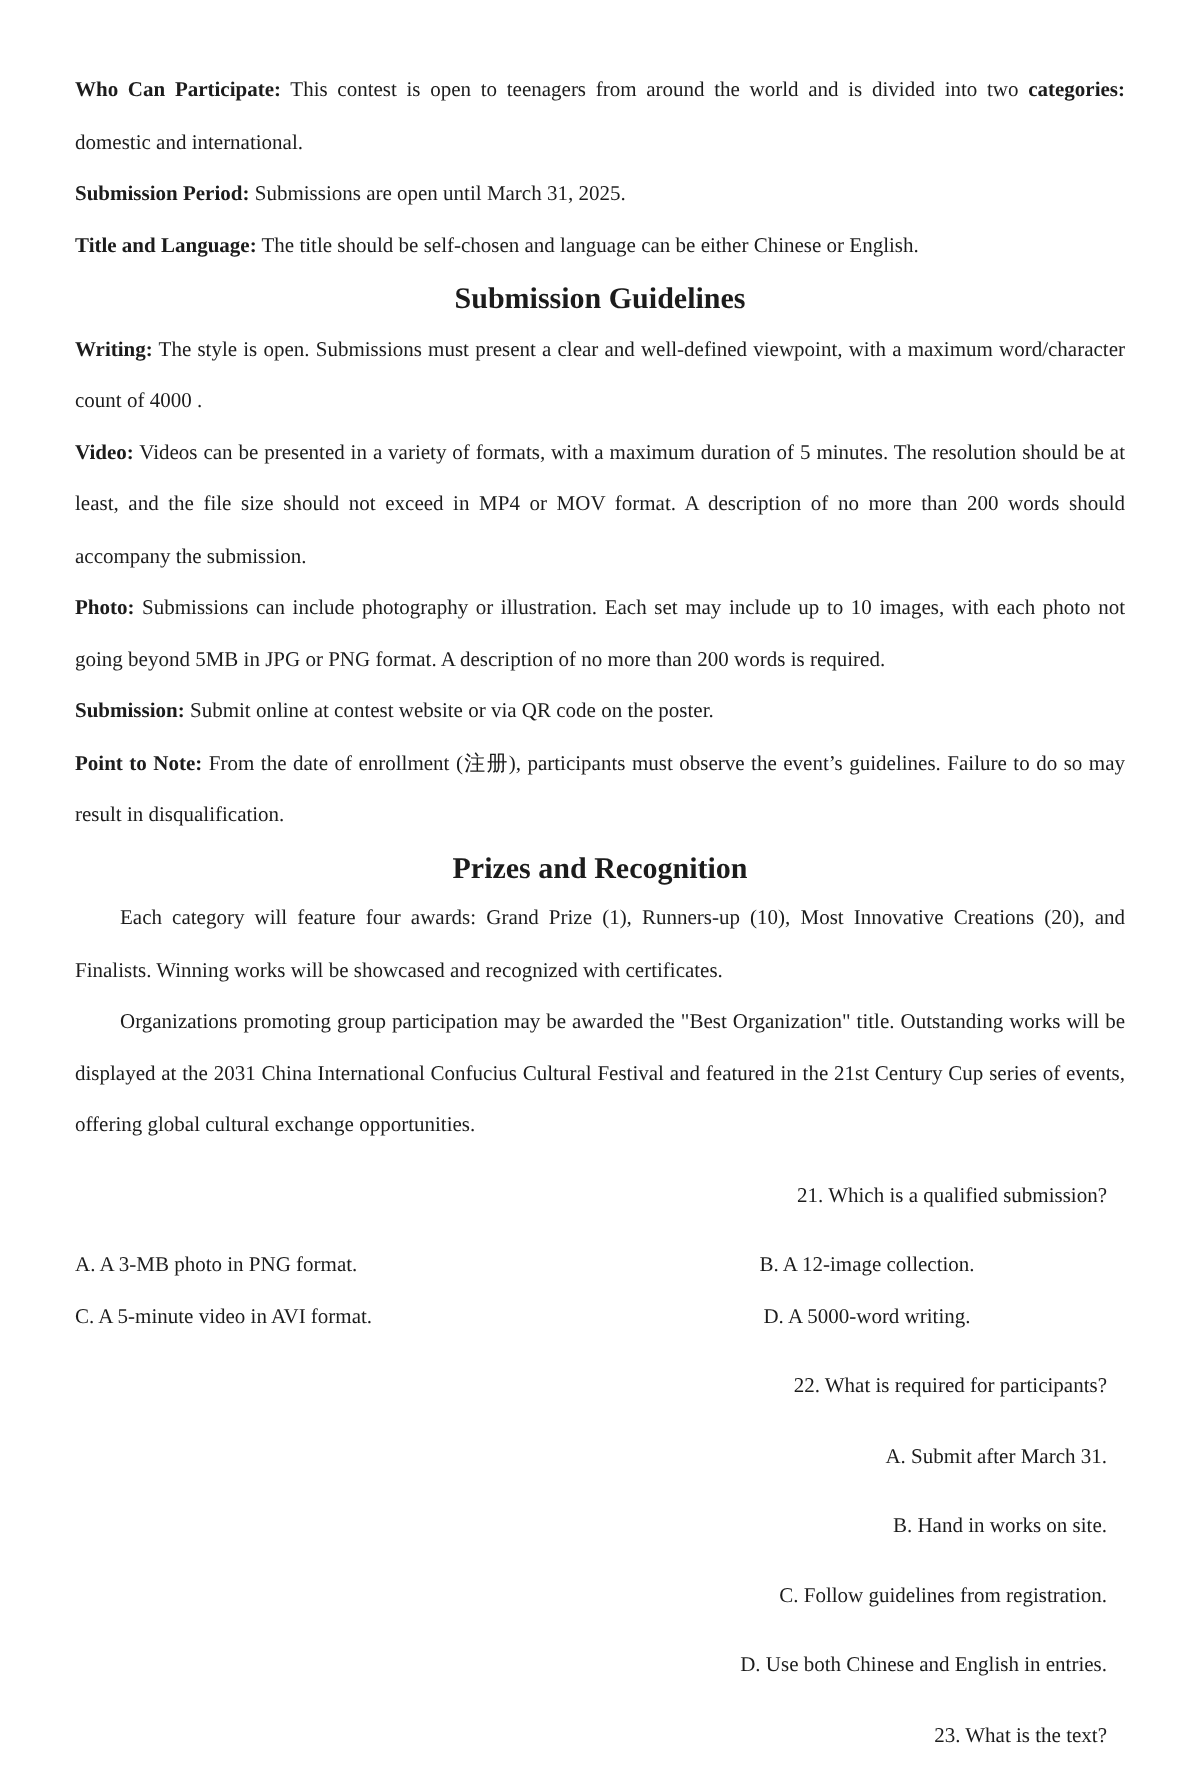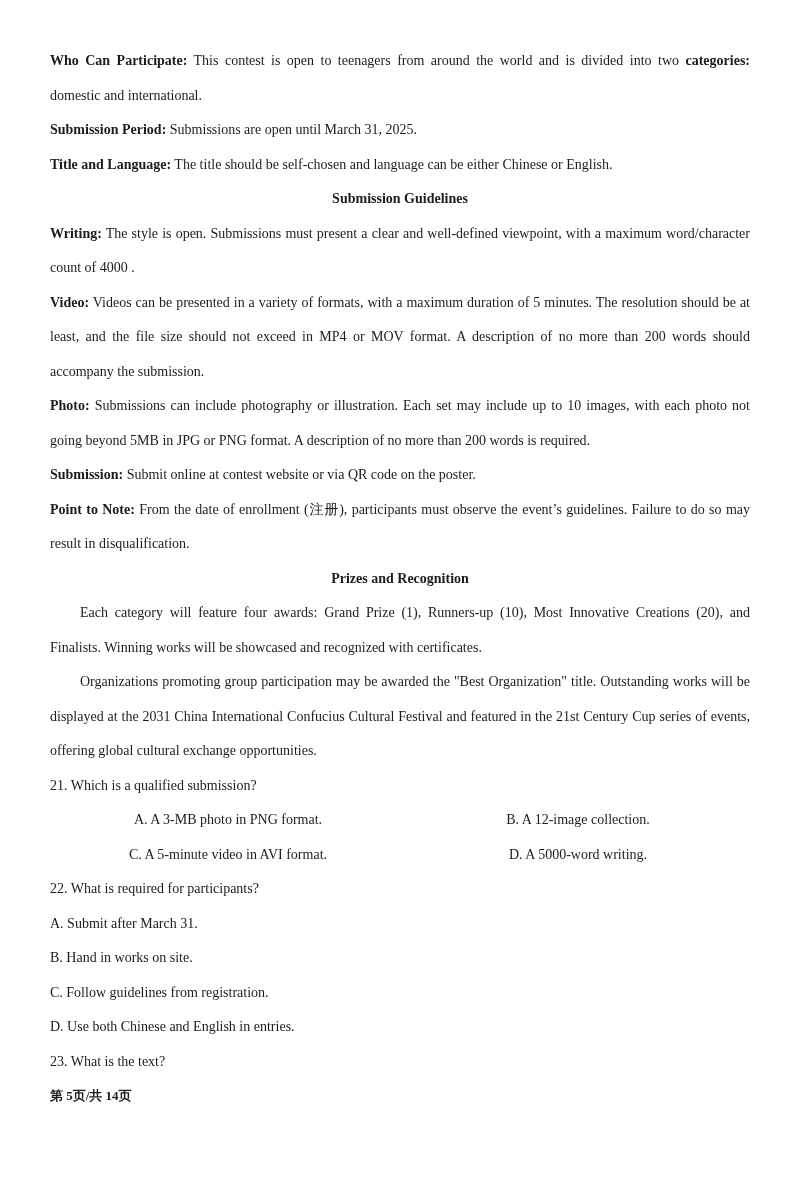--- a/index.html
+++ b/index.html
@@ -20,41 +20,40 @@
   }
   .doc {
     font-size: 14px;
     line-height: 34.5px;
   }
   p.para {
     margin: 0;
     text-align: justify;
   }
   p.plain {
-    margin: 0;
-    text-align: left;
+    margin: 12px;
+    text-align: right;
   }
   .indent {
     text-indent: 30px;
   }
   h3.center-heading {
     margin: 0;
-    font-size: 14px;
+    font-size: 20px;
     font-weight: bold;
     text-align: center;
     line-height: 34.5px;
   }
   b { font-weight: bold; }
   .opt-row {
     display: flex;
     margin: 0;
   }
   .opt-left {
     flex: 0 0 356px;
-    text-align: center;
   }
   .opt-right {
     flex: 1 1 auto;
     text-align: center;
   }
   .footer {
     text-align: left;
     font-weight: bold;
     font-size: 13px;
     line-height: 30px;

